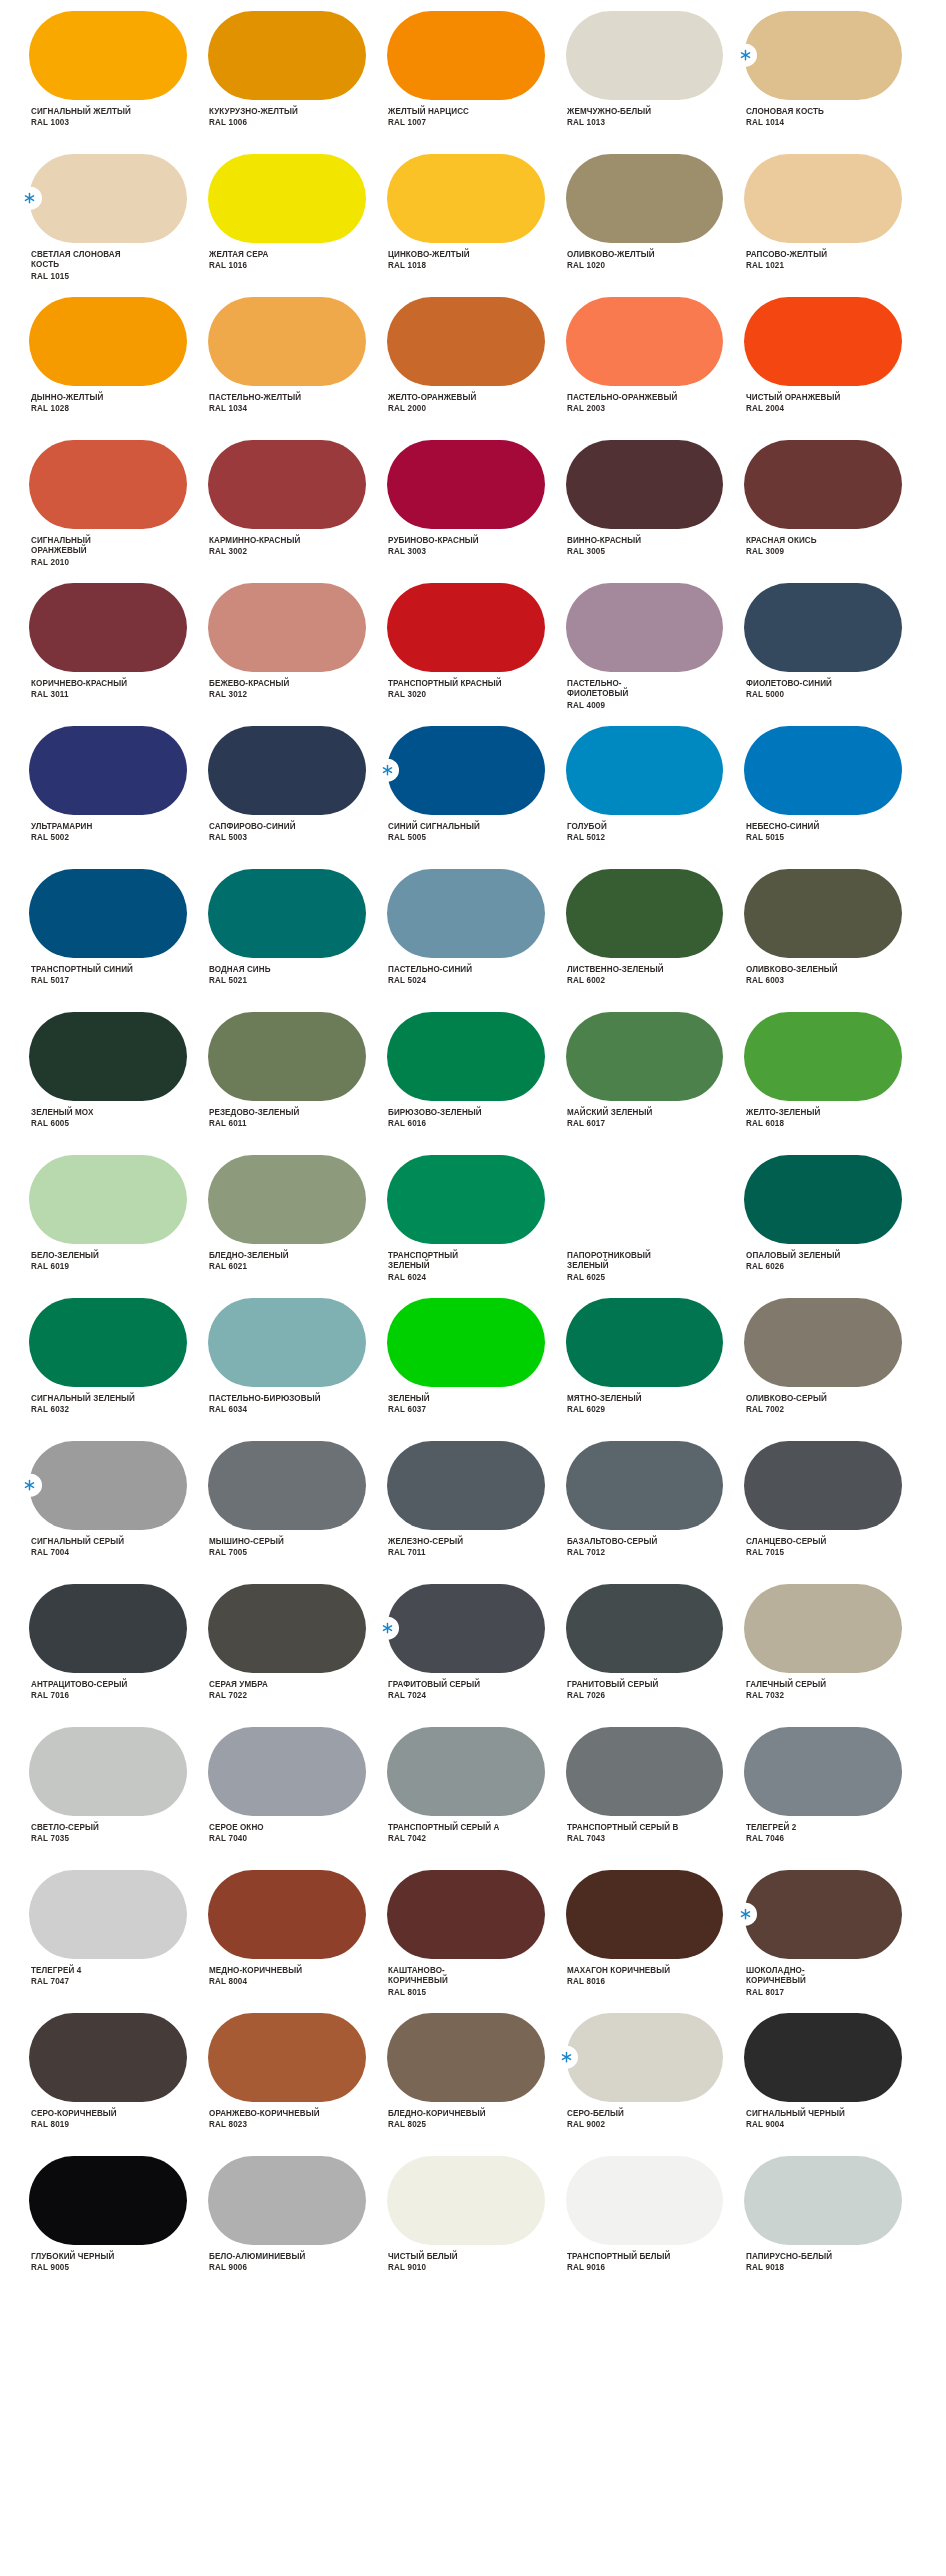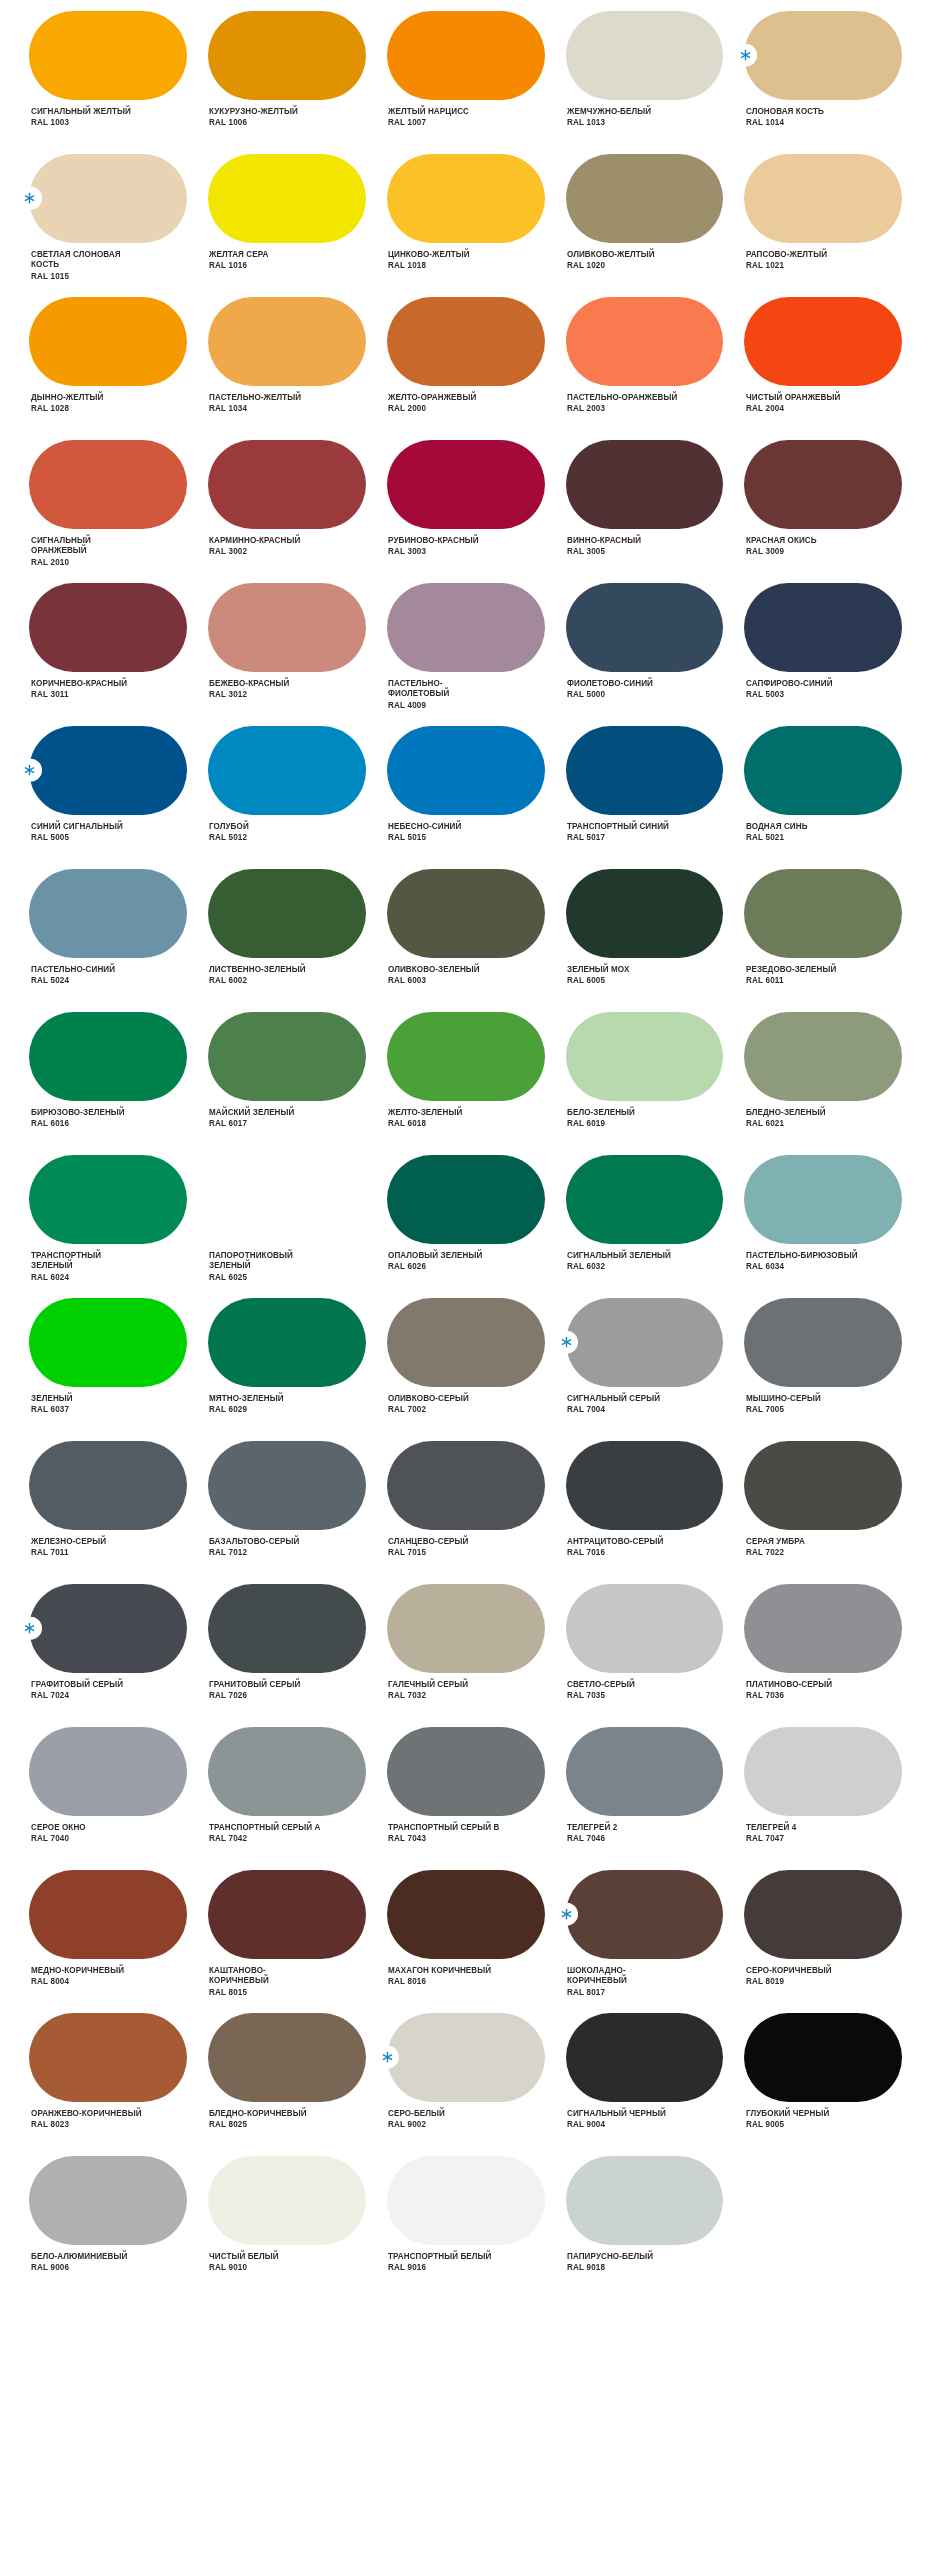--- a/index.html
+++ b/index.html
@@ -307,35 +307,53 @@
         <div class="swatch-wrap">
           <div class="swatch" style="background: rgb(203, 138, 124);"></div>
         </div>
         <div class="labels">
           <div class="cname">БЕЖЕВО-КРАСНЫЙ</div>
           <div class="ccode">RAL 3012</div>
         </div>
       </div>
       <div class="cell">
         <div class="swatch-wrap">
+          <div class="swatch" style="background: rgb(199, 22, 27);"></div>
+        </div>
+        <div class="labels">
+          <div class="cname">ТРАНСПОРТНЫЙ КРАСНЫЙ</div>
+          <div class="ccode">RAL 3020</div>
+        </div>
+      </div>
+      <div class="cell">
+        <div class="swatch-wrap">
           <div class="swatch" style="background: rgb(164, 136, 155);"></div>
         </div>
         <div class="labels">
           <div class="cname">ПАСТЕЛЬНО-
 ФИОЛЕТОВЫЙ</div>
           <div class="ccode">RAL 4009</div>
         </div>
       </div>
       <div class="cell">
         <div class="swatch-wrap">
           <div class="swatch" style="background: rgb(52, 73, 94);"></div>
         </div>
         <div class="labels">
           <div class="cname">ФИОЛЕТОВО-СИНИЙ</div>
           <div class="ccode">RAL 5000</div>
+        </div>
+      </div>
+      <div class="cell">
+        <div class="swatch-wrap">
+          <div class="swatch" style="background: rgb(43, 52, 112);"></div>
+        </div>
+        <div class="labels">
+          <div class="cname">УЛЬТРАМАРИН</div>
+          <div class="ccode">RAL 5002</div>
         </div>
       </div>
       <div class="cell">
         <div class="swatch-wrap">
           <div class="swatch" style="background: rgb(43, 58, 82);"></div>
         </div>
         <div class="labels">
           <div class="cname">САПФИРОВО-СИНИЙ</div>
           <div class="ccode">RAL 5003</div>
         </div>
@@ -670,29 +688,20 @@
         <div class="swatch-wrap">
           <div class="swatch" style="background: rgb(197, 199, 196);"></div>
         </div>
         <div class="labels">
           <div class="cname">СВЕТЛО-СЕРЫЙ</div>
           <div class="ccode">RAL 7035</div>
         </div>
       </div>
       <div class="cell">
         <div class="swatch-wrap">
-          <div class="swatch" style="background: rgb(145, 143, 147);"></div>
-        </div>
-        <div class="labels">
-          <div class="cname">ПЛАТИНОВО-СЕРЫЙ</div>
-          <div class="ccode">RAL 7036</div>
-        </div>
-      </div>
-      <div class="cell">
-        <div class="swatch-wrap">
           <div class="swatch" style="background: rgb(155, 160, 168);"></div>
         </div>
         <div class="labels">
           <div class="cname">СЕРОЕ ОКНО</div>
           <div class="ccode">RAL 7040</div>
         </div>
       </div>
       <div class="cell">
         <div class="swatch-wrap">
           <div class="swatch" style="background: rgb(140, 149, 150);"></div>

